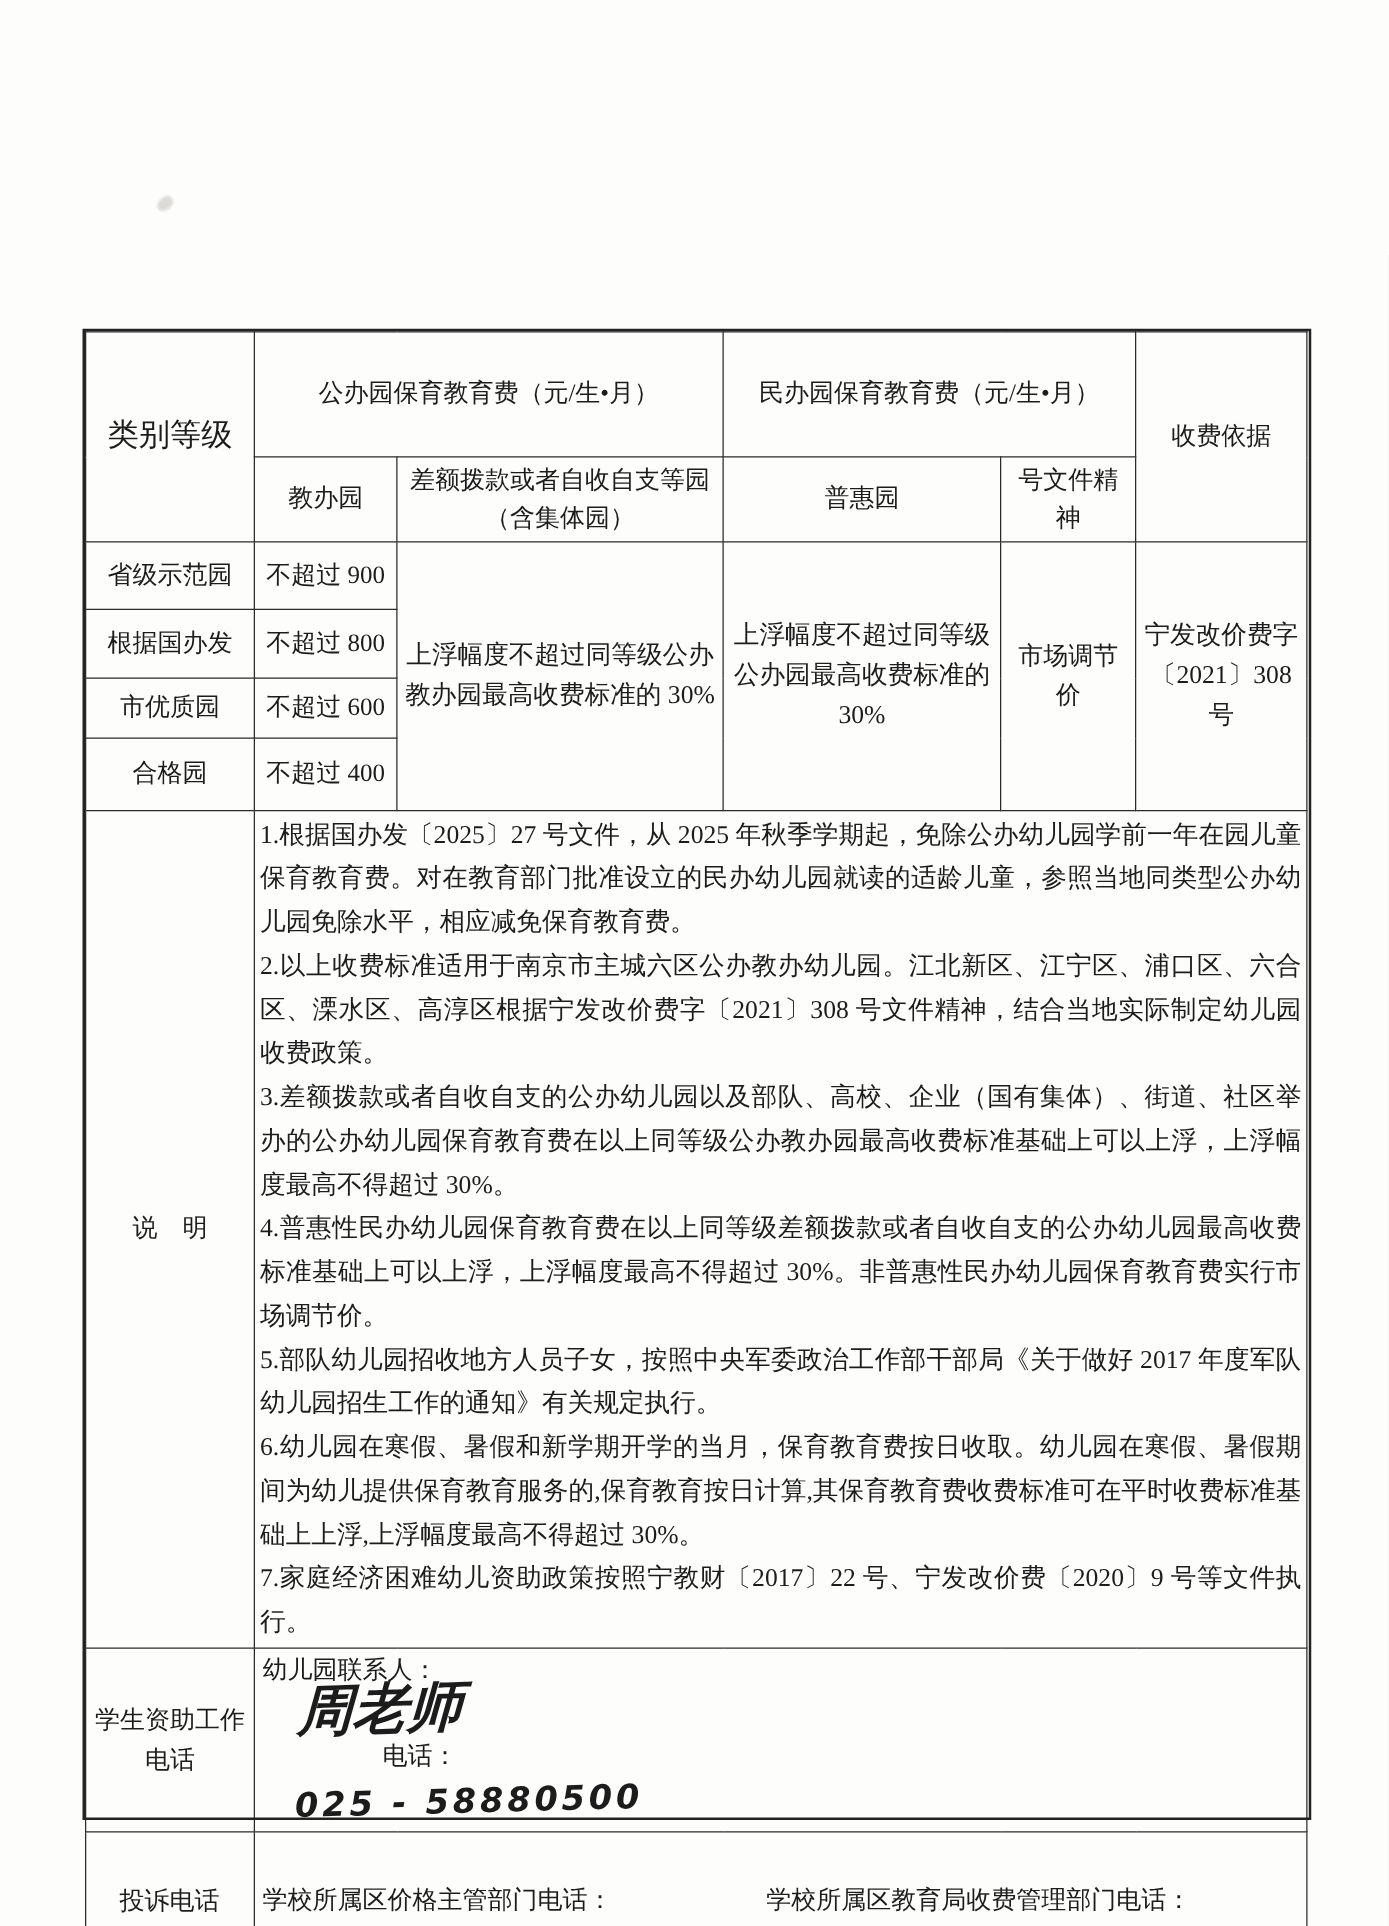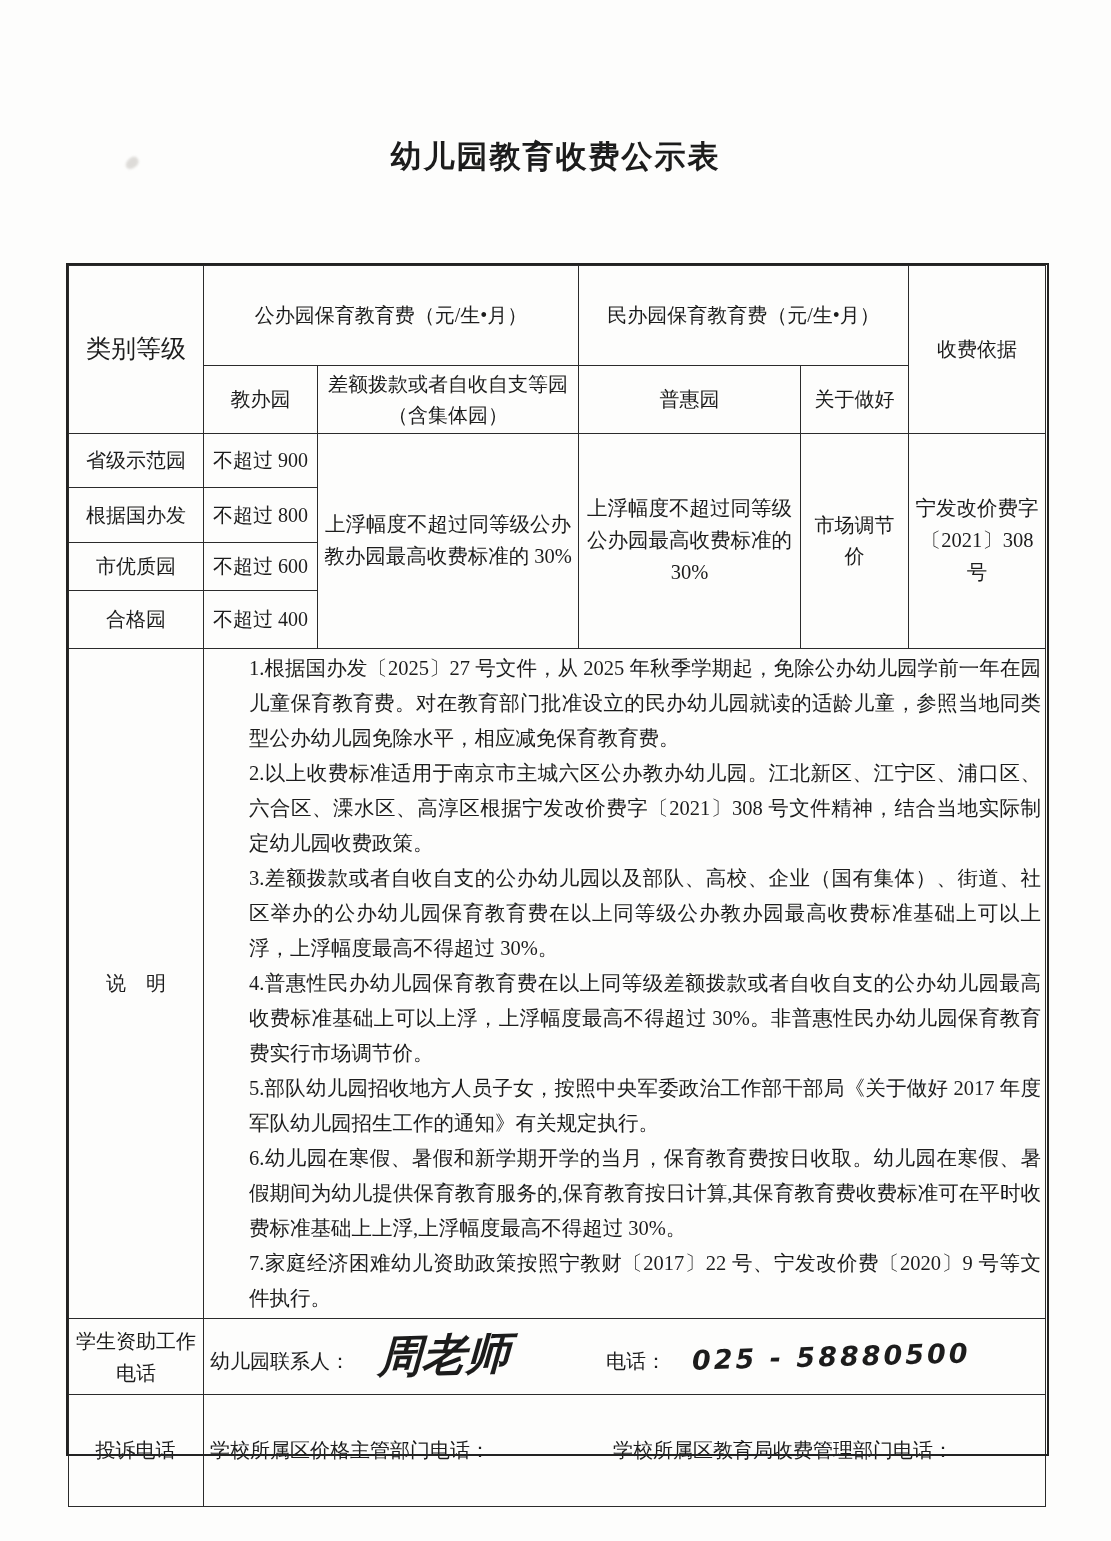--- a/index.html
+++ b/index.html
@@ -67,38 +67,38 @@
   td.cat-cell { font-size: 25px; }
   td.notes-cell {
     text-align: justify;
     padding: 6px 8px 6px 5px;
     vertical-align: middle;
   }
   .notes-cell .note-line {
     font-size: 20.5px;
     line-height: 35px;
     text-align: justify;
-    margin-left: 41px;
   }
   td.wrap-note {
     text-align: left;
     font-size: 20.5px;
     line-height: 35px;
     padding: 2px 6px 2px 5px;
   }
   .basis-cell { font-size: 20.5px; line-height: 34px; }
   .notes-label { letter-spacing: 0; }
   .contact-cell {
     position: relative;
     text-align: left !important;
     padding-left: 6px !important;
   }
   .contact-row-flex {
     display: flex;
-    align-items: flex-end;
+    align-items: flex-start;
+    flex-direction: column;
   }
   .handwrite-name {
     font-family: "DejaVu Sans", sans-serif;
     font-size: 44px;
     font-weight: bold;
     font-style: italic;
     transform: rotate(-2deg) skewX(-4deg);
     margin-left: 28px;
     margin-top: -6px;
     line-height: 1;
@@ -126,21 +126,20 @@
   }
   .dept2-label { margin-left: 118px; font-family: Liberation Mono, monospace; }
 </style>
 </head>
 <body>
 
 <div class="page">
 
   <div class="smudge"></div>
 
-  <div class="doc-title">幼儿园教育收费公示表</div>
 
   <table class="fee-table">
     <colgroup>
       <col style="width:135px">
       <col style="width:114px">
       <col style="width:261px">
       <col style="width:222px">
       <col style="width:108px">
       <col style="width:137px">
     </colgroup>
@@ -150,21 +149,21 @@
       <td rowspan="2" class="cat-cell">类别等级</td>
       <td colspan="2">公办园保育教育费（元/生•月）</td>
       <td colspan="2">民办园保育教育费（元/生•月）</td>
       <td rowspan="2">收费依据</td>
     </tr>
 
     <tr style="height:68px">
       <td>教办园</td>
       <td>差额拨款或者自收自支等园（含集体园）</td>
       <td>普惠园</td>
-      <td>关于做好</td>
+      <td>号文件精神</td>
     </tr>
 
     <tr style="height:54px">
       <td>省级示范园</td>
       <td>不超过 900</td>
       <td rowspan="4" class="wrap-note">上浮幅度不超过同等级公办教办园最高收费标准的 30%</td>
       <td rowspan="4" class="wrap-note">上浮幅度不超过同等级公办园最高收费标准的 30%</td>
       <td rowspan="4">市场调节价</td>
       <td rowspan="4" class="basis-cell">
         <div>宁发改价费字</div>

